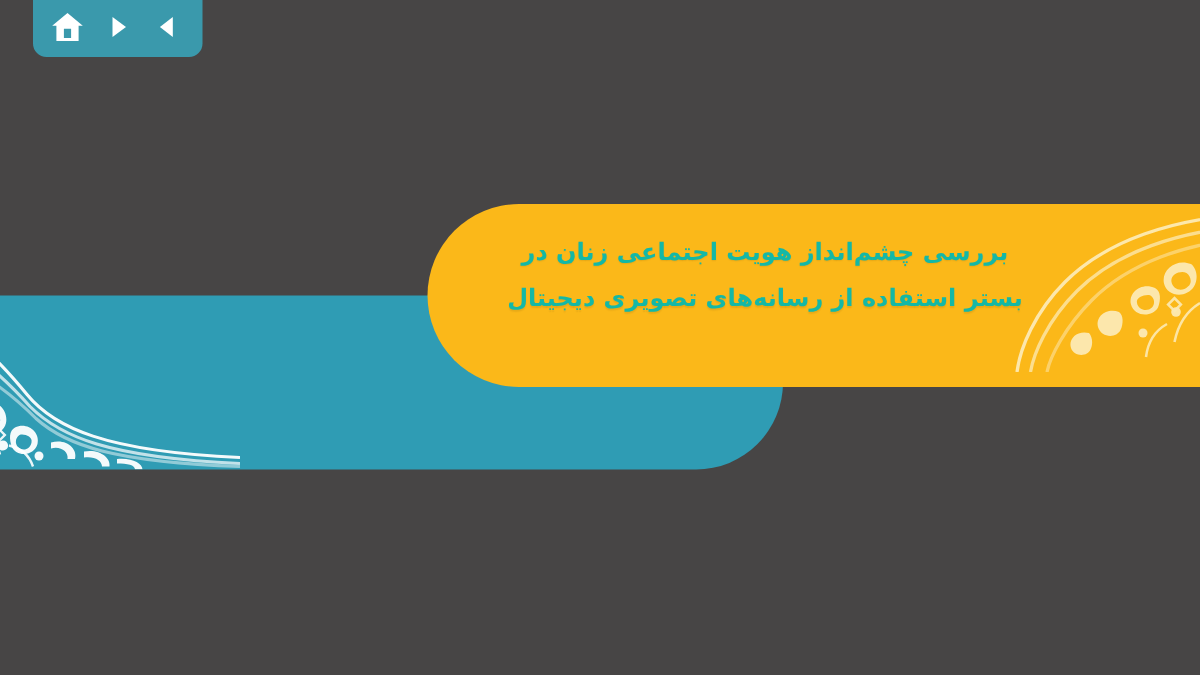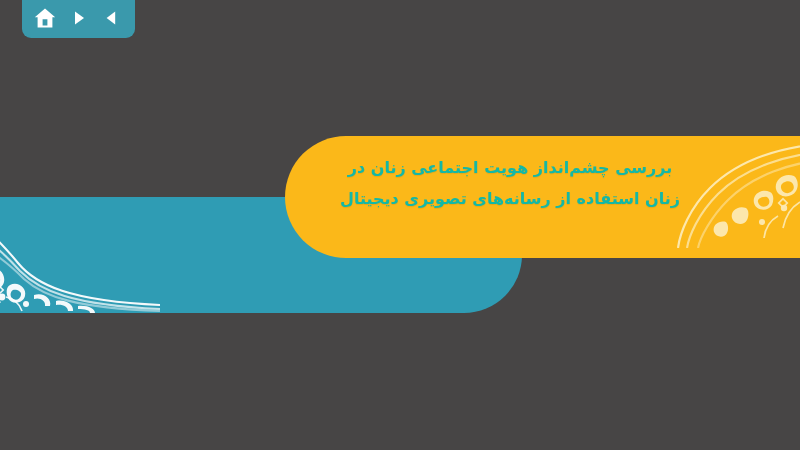--- a/index.html
+++ b/index.html
@@ -205,16 +205,16 @@
         <path d="M108,80 c-9,5 -13,14 -14,22"></path>
         <rect x="158" y="30" width="8" height="8" transform="rotate(45 162 34)"></rect>
         <rect x="134" y="48" width="7" height="7" transform="rotate(45 137.5 51.5)"></rect>
         <rect x="110" y="64" width="6" height="6" transform="rotate(45 113 67)"></rect>
       </g>
     </svg>
   </div>
 
   <div id="title-text">
     <span class="tline">بررسی چشم‌انداز هویت اجتماعی زنان در</span>
-    <span class="tline">زنان استفاده از رسانه‌های تصویری دیجیتال</span>
+    <span class="tline">بستر استفاده از رسانه‌های تصویری دیجیتال</span>
   </div>
 
 </div>
 
 </body></html>

